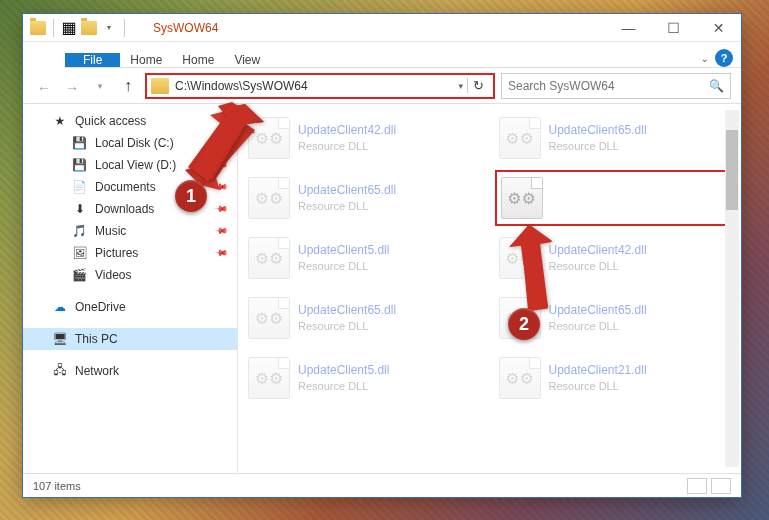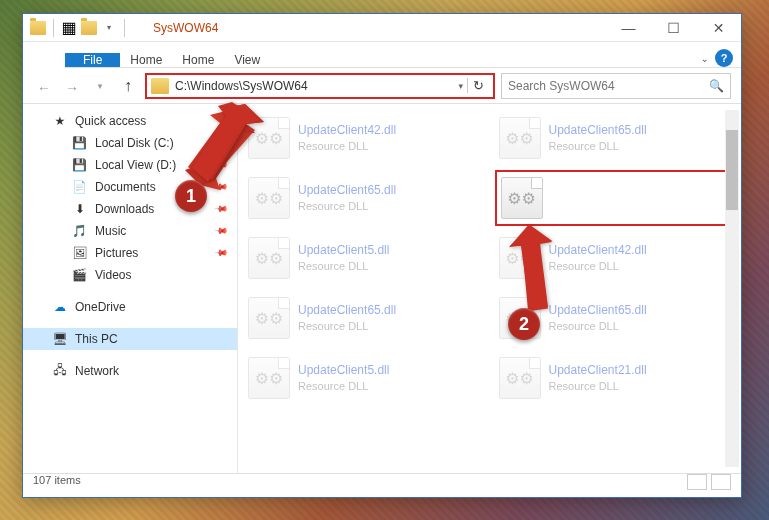--- a/index.html
+++ b/index.html
@@ -47,21 +47,21 @@
 .file-item { display: flex; align-items: center; padding: 4px; height: 56px; opacity: 0.45; }
 .file-item.highlighted { opacity: 1; border: 2px solid #d92424; }
 .file-ico { width: 42px; height: 42px; background: linear-gradient(#fafafa, #e8e8e8); border: 1px solid #ccc; border-radius: 2px; margin-right: 8px; display: flex; align-items: center; justify-content: center; position: relative; }
 .file-ico::before { content: ''; position: absolute; top: 0; right: 0; width: 10px; height: 10px; background: #fff; border-left: 1px solid #ccc; border-bottom: 1px solid #ccc; }
 .gear { font-size: 16px; color: #aaa; }
 .file-info { display: flex; flex-direction: column; font-size: 11px; line-height: 1.3; }
 .file-name { color: #1d4ed8; font-size: 12px; }
 .file-sub { color: #777; font-size: 11px; }
 .scrollbar { position: absolute; right: 2px; top: 6px; bottom: 6px; width: 14px; background: #f0f0f0; }
 .scrollbar-thumb { position: absolute; top: 20px; left: 1px; right: 1px; height: 80px; background: #c0c0c0; }
-.statusbar { height: 24px; border-top: 1px solid #e0e0e0; display: flex; padding: 0 10px; font-size: 11px; color: #555; background: #fff; }
+.statusbar { height: 24px; border-top: 1px solid #e0e0e0; display: flex; align-items: center; padding: 0 10px; font-size: 11px; color: #555; background: #fff; }
 .statusbar-right { margin-left: auto; display: flex; gap: 4px; }
 .view-btn { width: 20px; height: 16px; border: 1px solid #ccc; }
 .annotation { position: absolute; pointer-events: none; }
 .arrow1 { top: 105px; left: 180px; }
 .step-badge { width: 32px; height: 32px; border-radius: 50%; background: #b02820; color: #fff; display: flex; align-items: center; justify-content: center; font-size: 18px; font-weight: bold; box-shadow: 0 2px 4px rgba(0,0,0,0.4), inset 0 1px 2px rgba(255,255,255,0.3); position: absolute; }
 .badge1 { top: 180px; left: 175px; }
 .badge2 { top: 308px; left: 508px; }
 .arrow-svg { filter: drop-shadow(1px 1px 2px rgba(0,0,0,0.3)); }
 </style>
 </head>

